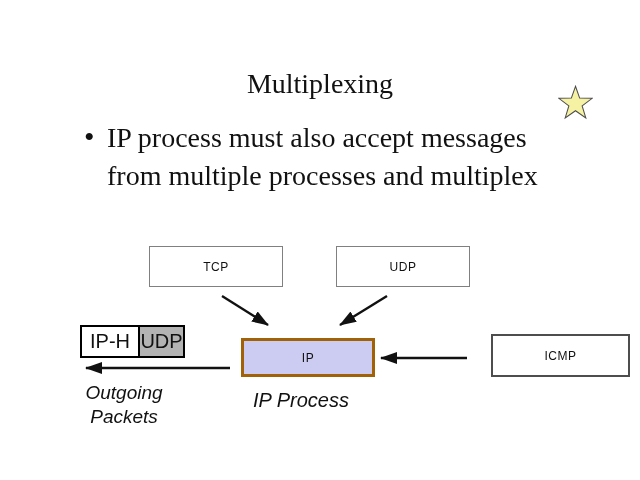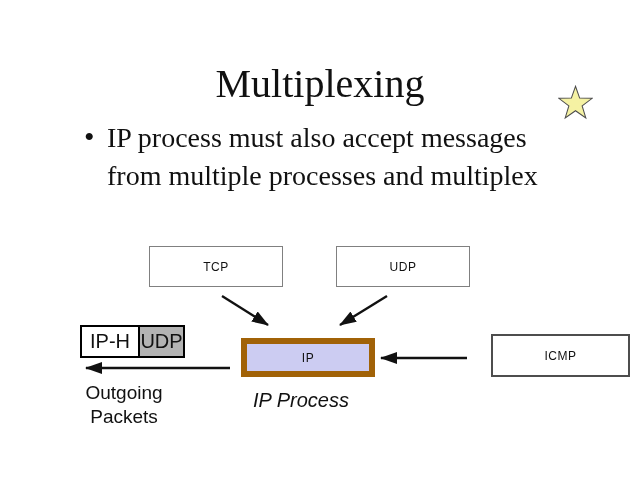--- a/index.html
+++ b/index.html
@@ -9,21 +9,21 @@
     background:var(--bg,#ffffff);
     overflow:hidden;
     font-family:"Liberation Sans",sans-serif;
     color:var(--ink,#111111);
   }
   
   .title{
     position:absolute;left:0;top:62px;width:640px;
     text-align:center;
     font-family:"Liberation Serif",serif;
-    font-size:40px;line-height:44px;
+    font-size:28px;line-height:44px;
     color:var(--ink,#111);
   }
   
   .star{position:absolute;left:558px;top:84px;width:35px;height:36px;}
   
   .bullet{
     position:absolute;left:84px;top:119px;width:470px;
     font-family:"Liberation Serif",serif;
     font-size:28px;line-height:37.5px;
     color:var(--ink,#111);
@@ -33,41 +33,42 @@
   
   .box{
     position:absolute;box-sizing:border-box;
     display:flex;align-items:center;justify-content:center;
     font-size:12px;letter-spacing:0.5px;
     background:#ffffff;
   }
   .box-tcp {left:149px;top:246px;width:134px;height:41px;border:1px solid var(--box-border,#808080);}
   .box-udp {left:336px;top:246px;width:134px;height:41px;border:1px solid var(--box-border,#808080);}
   .box-icmp{left:469px;top:334px;width:139px;height:43px;border:2px solid #4d4d4d;margin-left:22px;}
-  .box-ip  {left:241px;top:338px;width:134px;height:39px;border:6px solid #a16207;background:var(--ip-fill,#ccccf2);}
+  .box-ip  {left:241px;top:338px;width:134px;height:39px;border:3px solid #a16207;background:var(--ip-fill,#ccccf2);}
   
   .packet{
     position:absolute;left:80px;top:325px;width:105px;height:33px;
     box-sizing:border-box;border:2px solid #000;display:flex;
     font-size:20px;
   }
   .packet .hdr{
     box-sizing:border-box;width:58px;background:#fff;
     border-right:2px solid #000;
     display:flex;align-items:center;justify-content:center;
   }
   .packet .pay{
     flex:1;background:var(--gray-fill,#b3b3b3);
     display:flex;align-items:center;justify-content:center;
   }
   
   .lbl-outgoing{
     position:absolute;left:74px;top:381px;width:100px;
     text-align:center;font-size:19px;line-height:24px;
     white-space:pre-line;
+    font-style:italic;
   }
   .lbl-ipprocess{
     position:absolute;left:234px;top:389px;width:134px;
     text-align:center;font-size:20px;font-style:italic;
   }
   
   .arrows{position:absolute;left:0;top:0;pointer-events:none;}
   .arrows line{stroke:var(--ink,#111);stroke-width:2.4px;}
 </style>
 </head>

